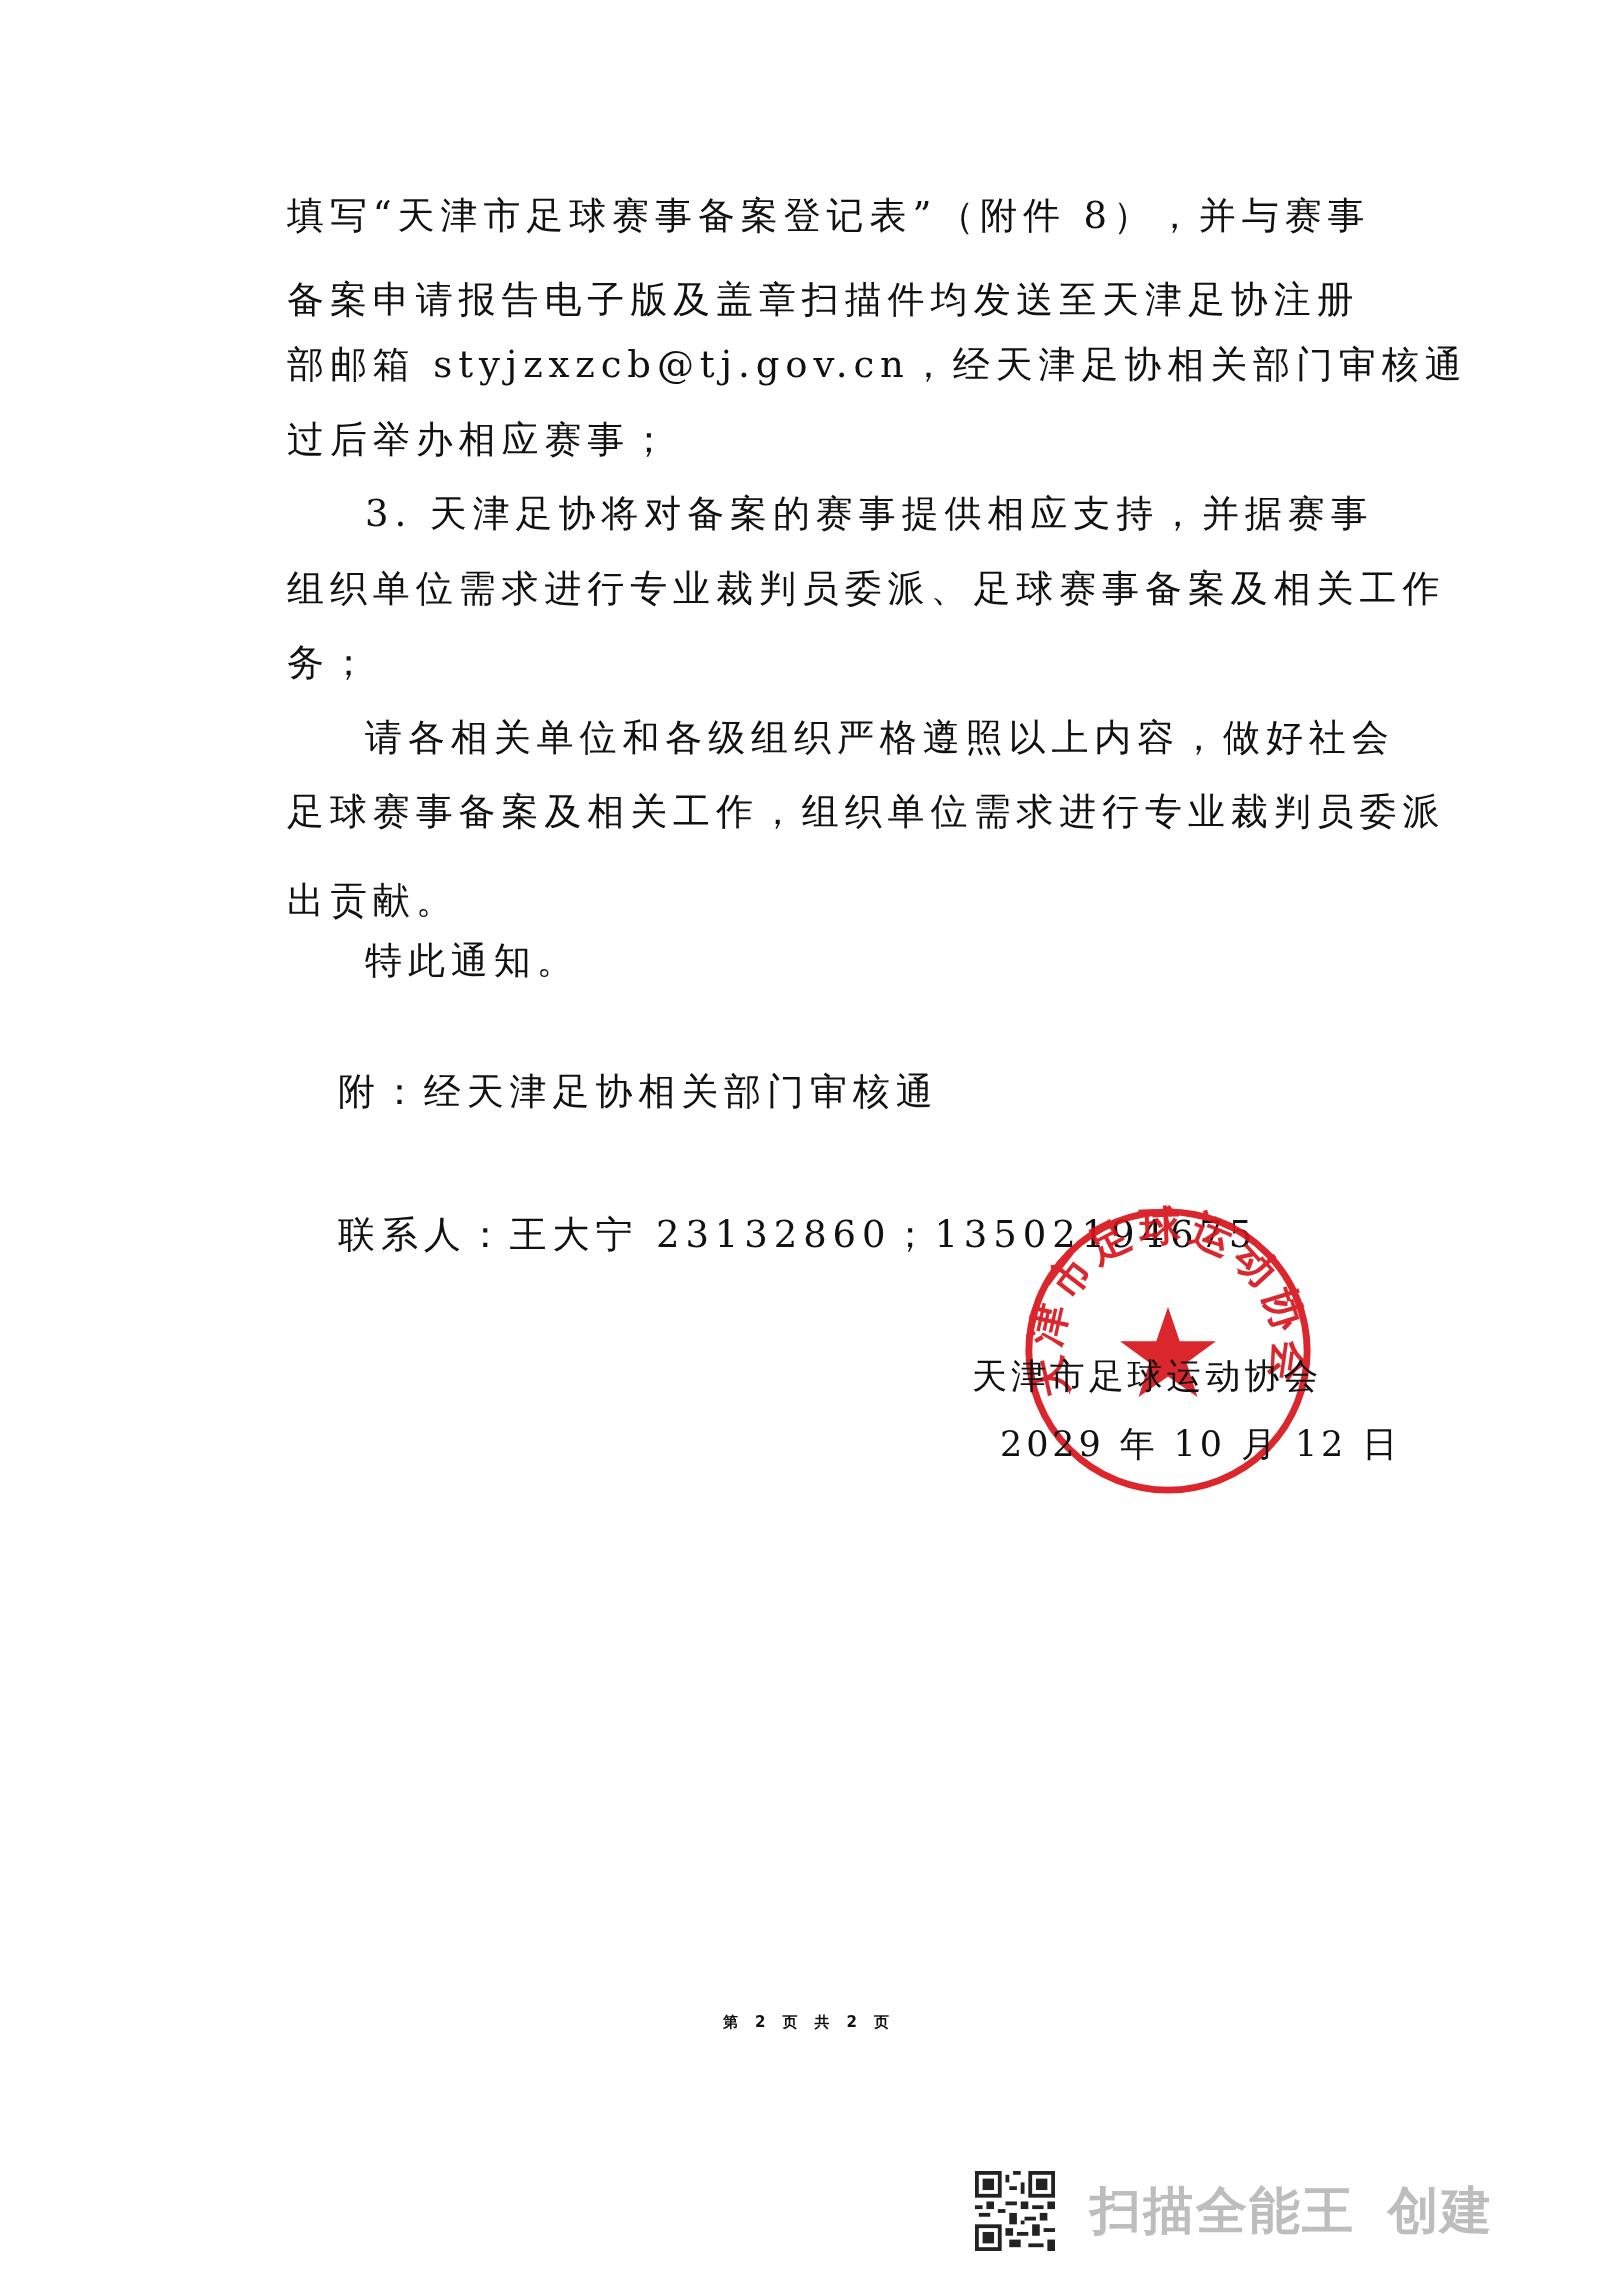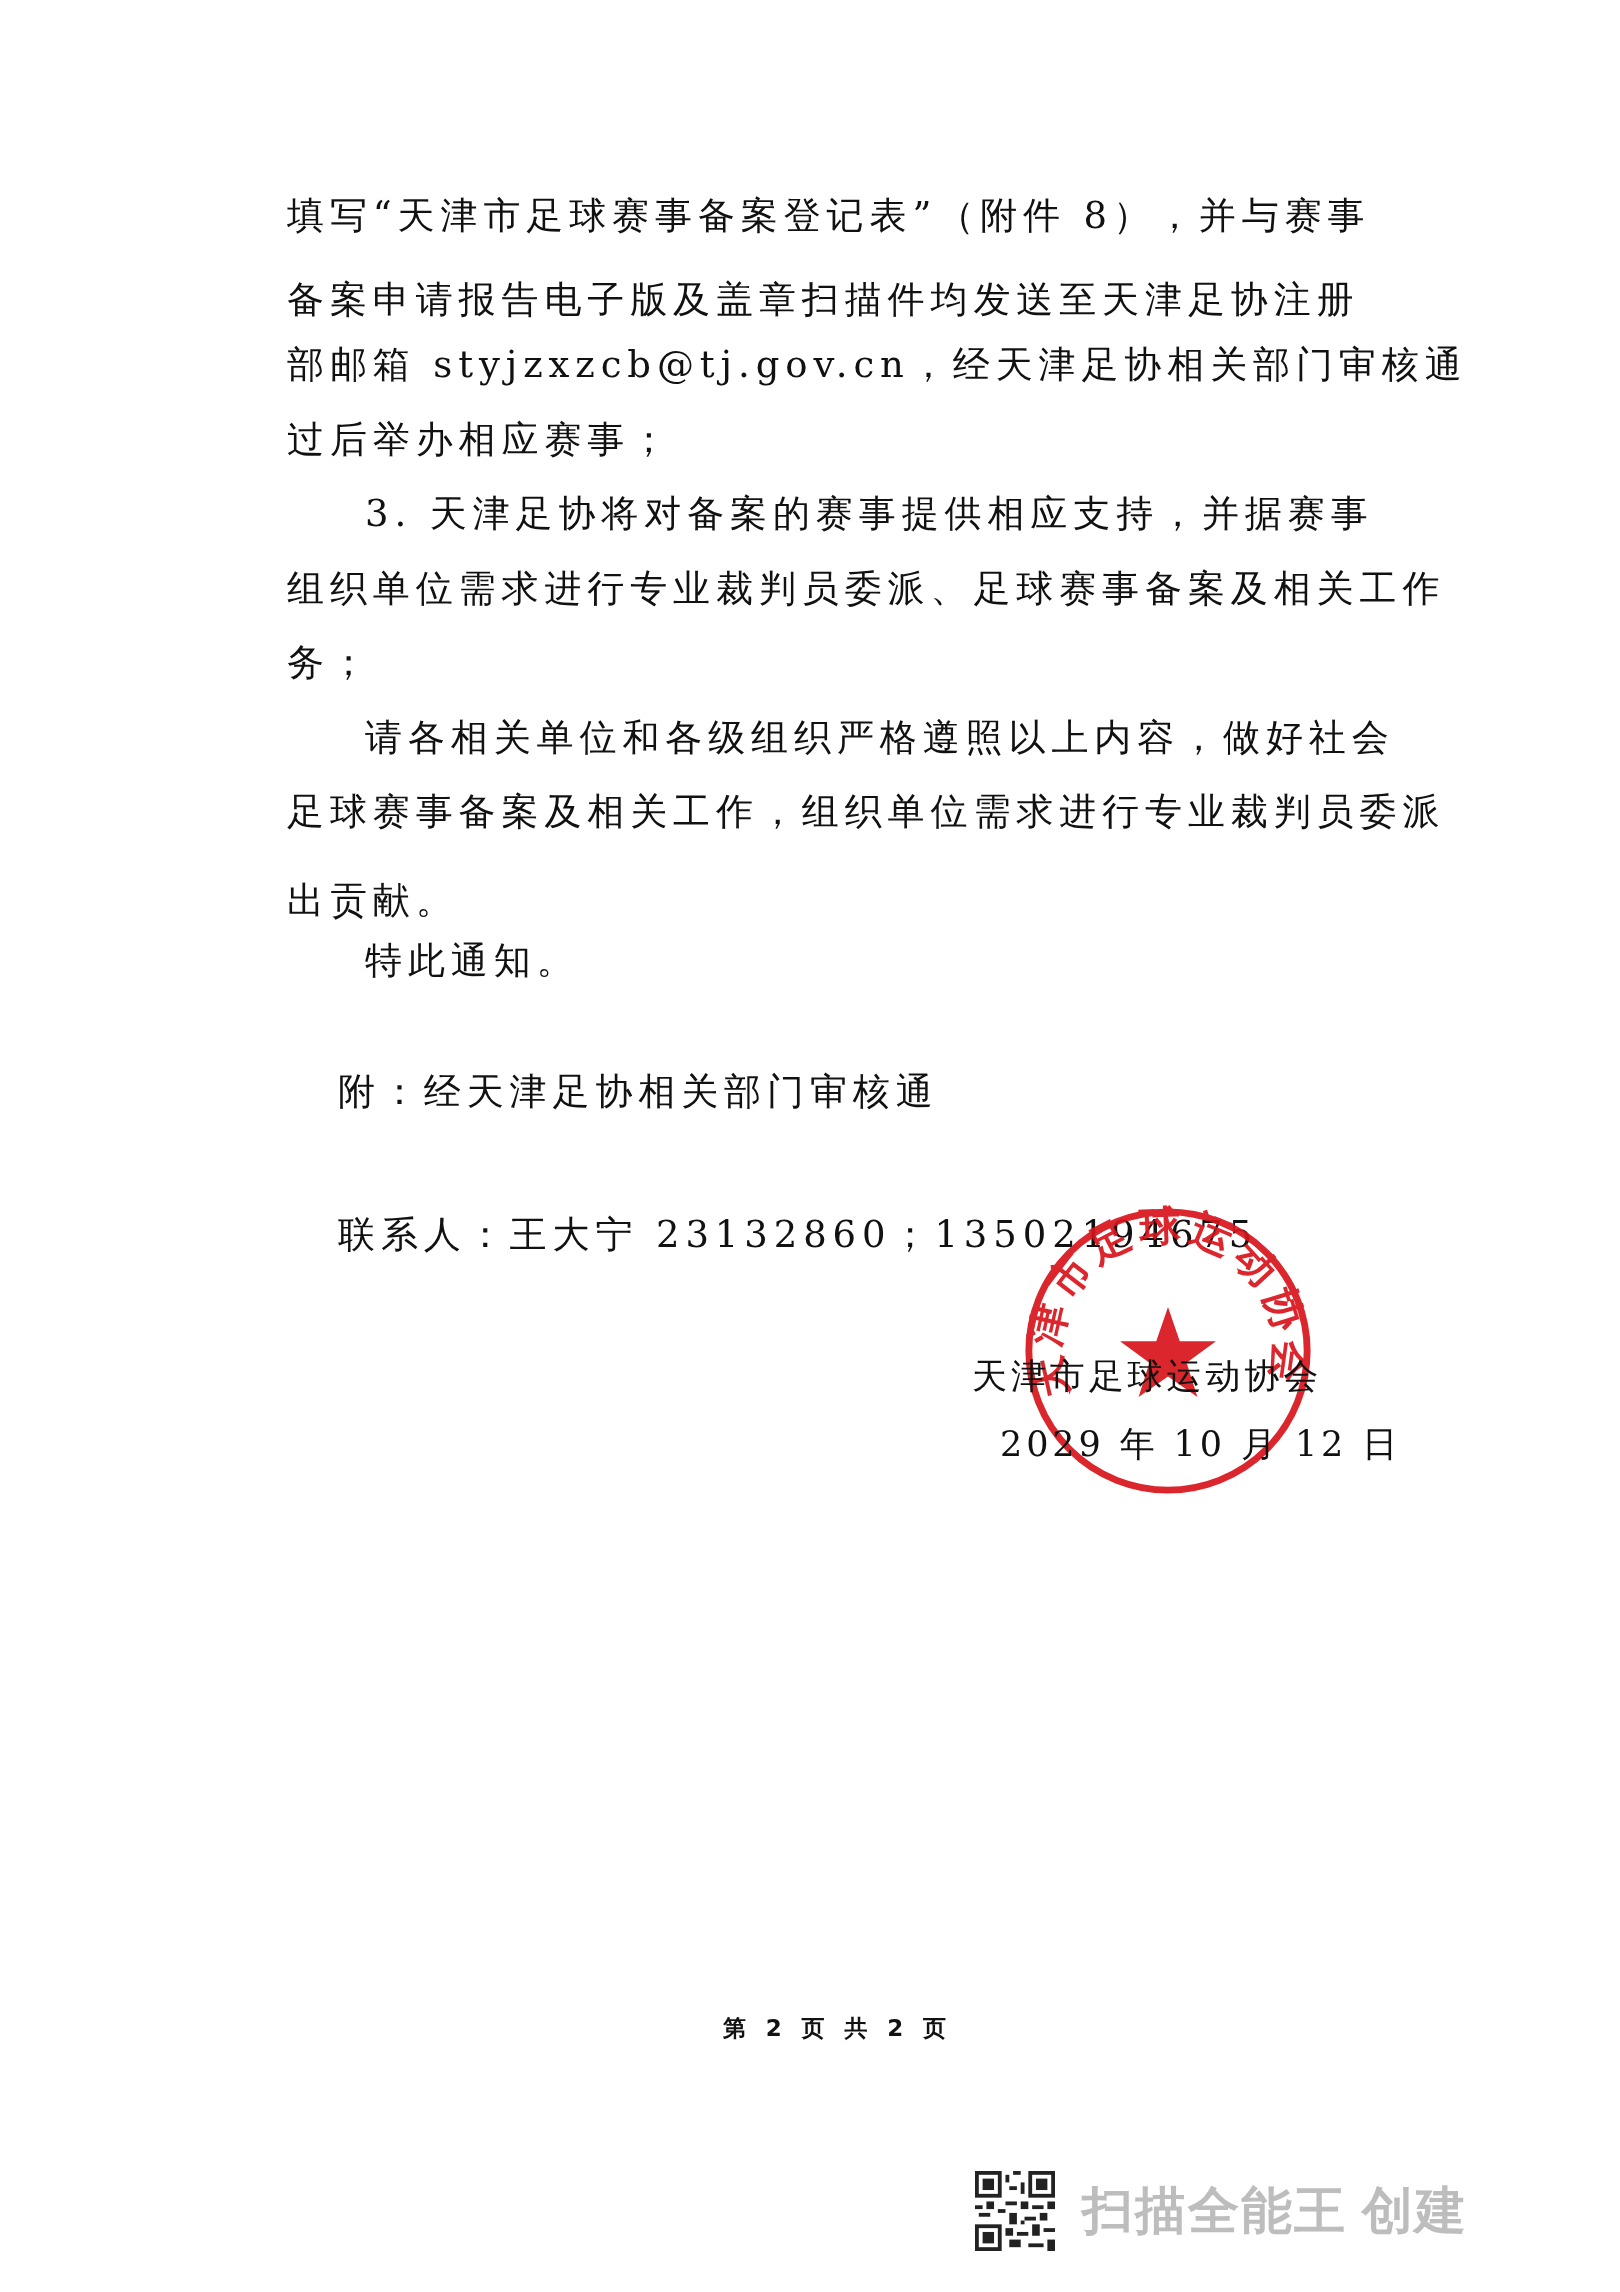--- a/index.html
+++ b/index.html
@@ -8,27 +8,27 @@
     font-family: "DejaVu Serif", "Liberation Serif", serif; color: #111;
   }
   .line {
     position: absolute; left: 287px; font-size: 37px; line-height: 47px; letter-spacing: 5.9px;
     white-space: nowrap;
   }
   .indent { left: 365px; }
   .sig { position: absolute; font-size: 35px; letter-spacing: 3.9px; white-space: nowrap; }
   .footer-page {
     position: absolute; left: 723px; top: 2013px; font-family: "DejaVu Sans", sans-serif;
-    font-size: 23px; font-weight: bold; letter-spacing: 5.9px;
+    font-size: 15px; font-weight: bold; letter-spacing: 5.9px;
   }
   .seal { position: absolute; left: 1021px; top: 1204px; width: 294px; height: 294px; opacity: 0.92; }
   .watermark { position: absolute; left: 975px; top: 2171px; display: flex; align-items: center; }
   .qr { width: 80px; height: 80px; }
   .wm-text {
-    font-family: Liberation Serif, serif; font-size: 51px; color: #bdbdbd; margin-left: 27px;
+    font-family: Liberation Mono, monospace; font-size: 51px; color: #bdbdbd; margin-left: 35px;
     letter-spacing: 2px; font-weight: bold;
   }
 </style>
 </head>
 <body>
 
 <div>
   <div class="line" style="top:192px">填写“天津市足球赛事备案登记表”（附件 8），并与赛事</div>
   <div class="line" style="top:276px">备案申请报告电子版及盖章扫描件均发送至天津足协注册</div>
   <div class="line" style="top:341px">部邮箱 styjzxzcb@tj.gov.cn，经天津足协相关部门审核通</div>

